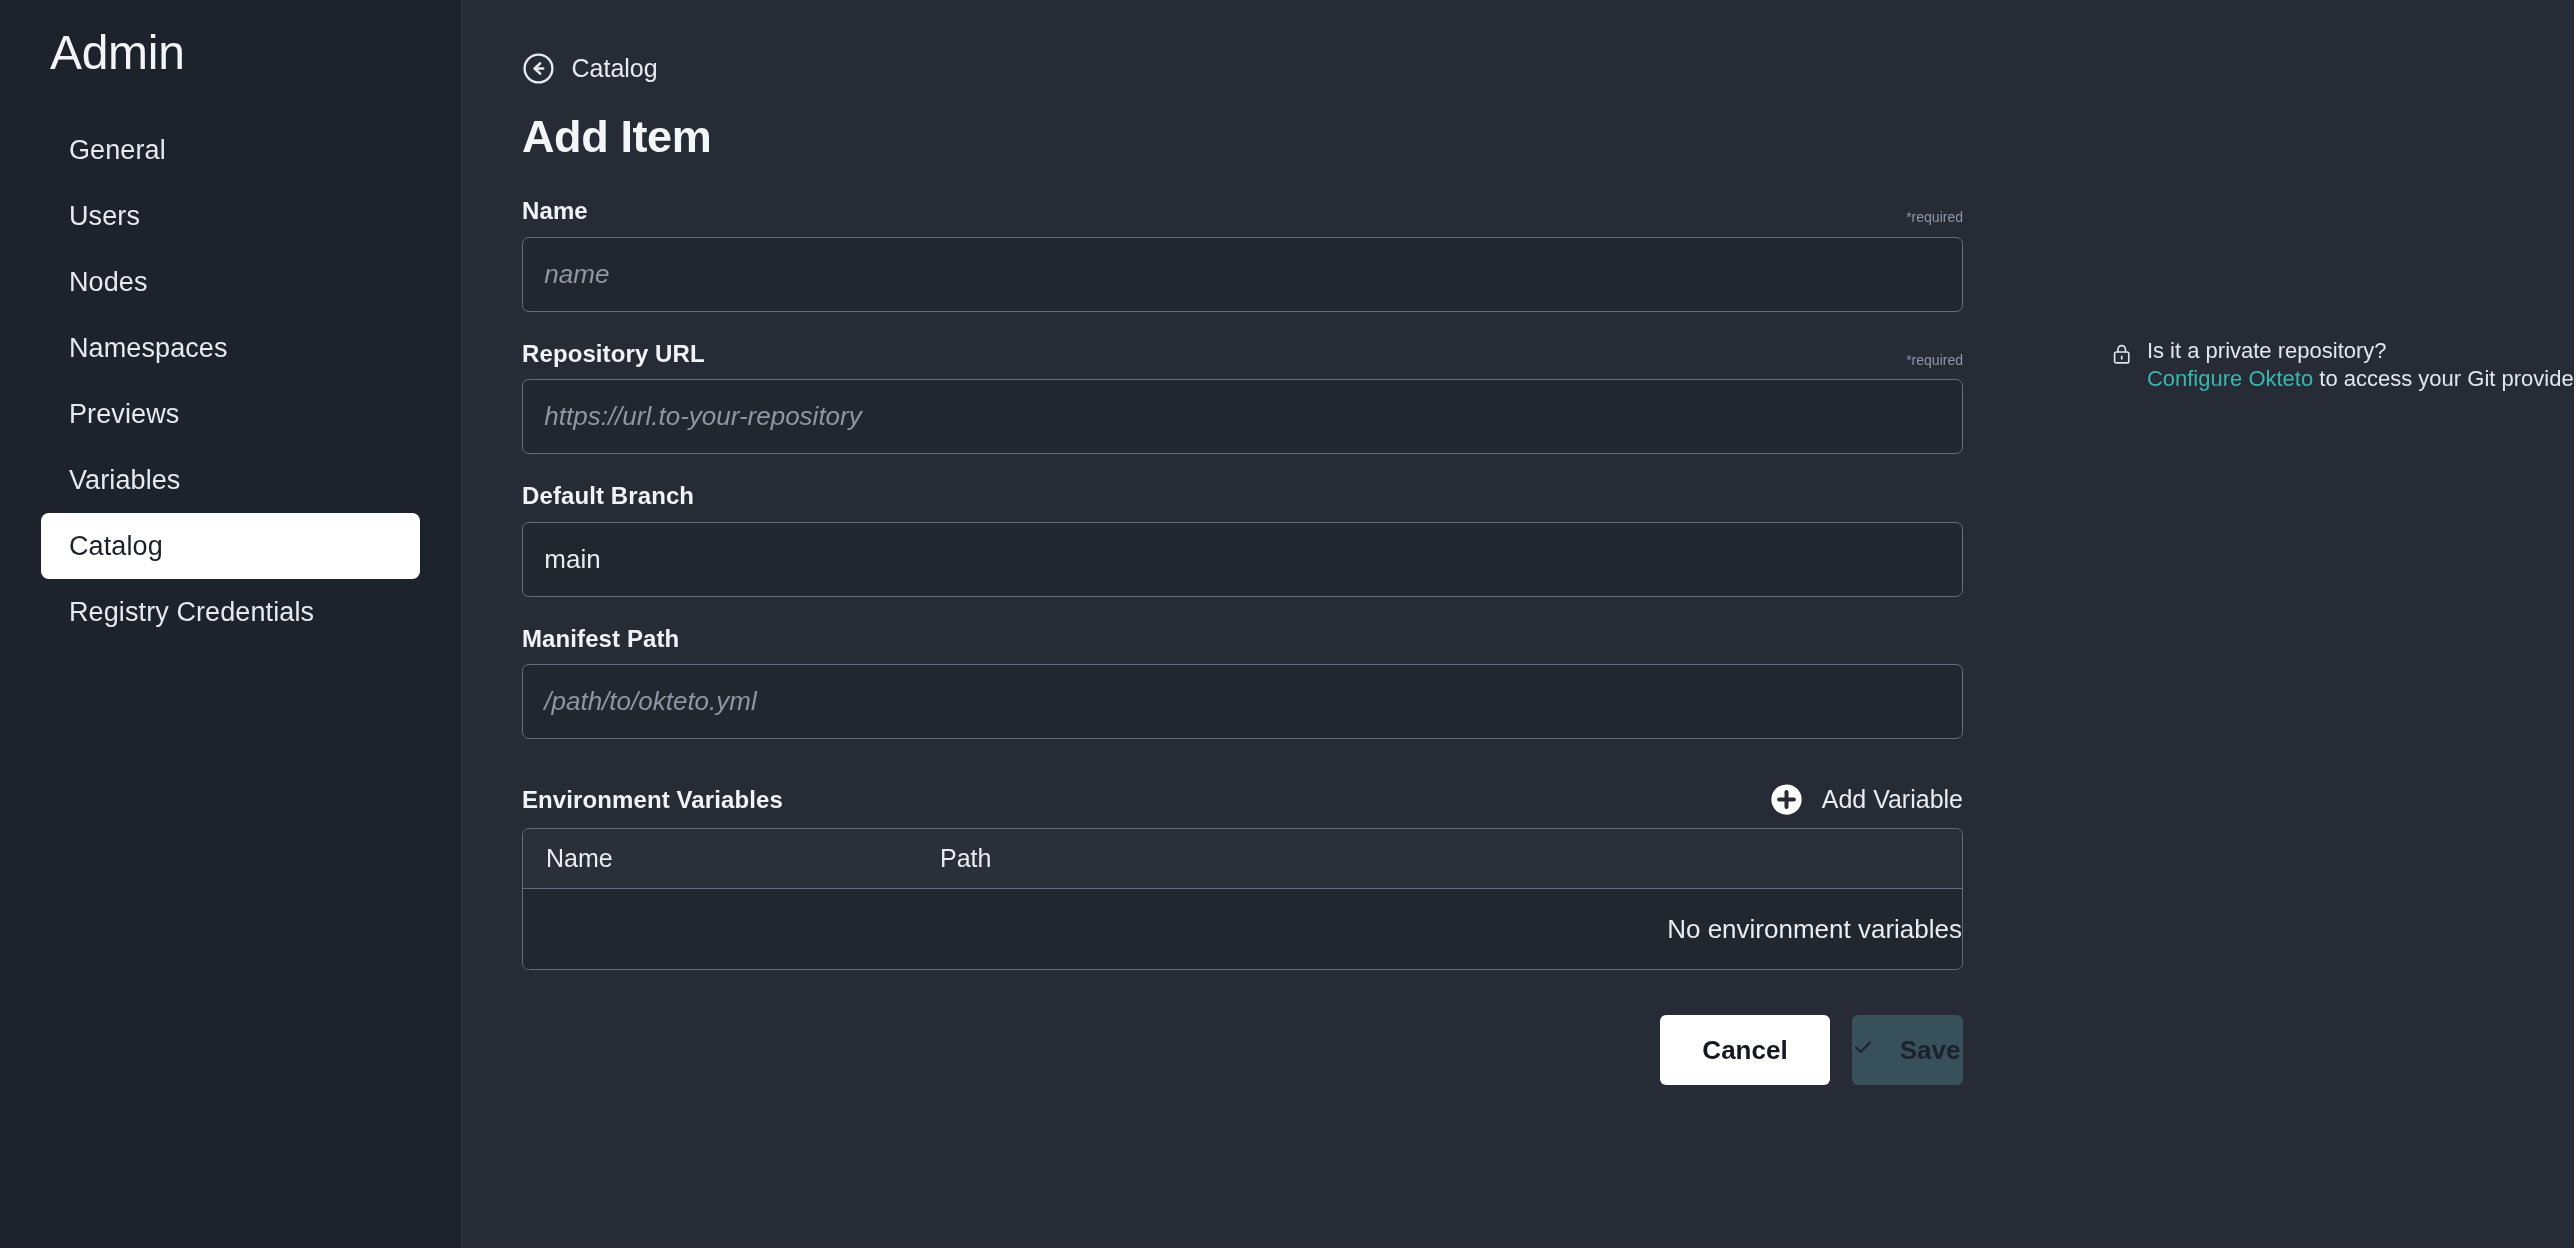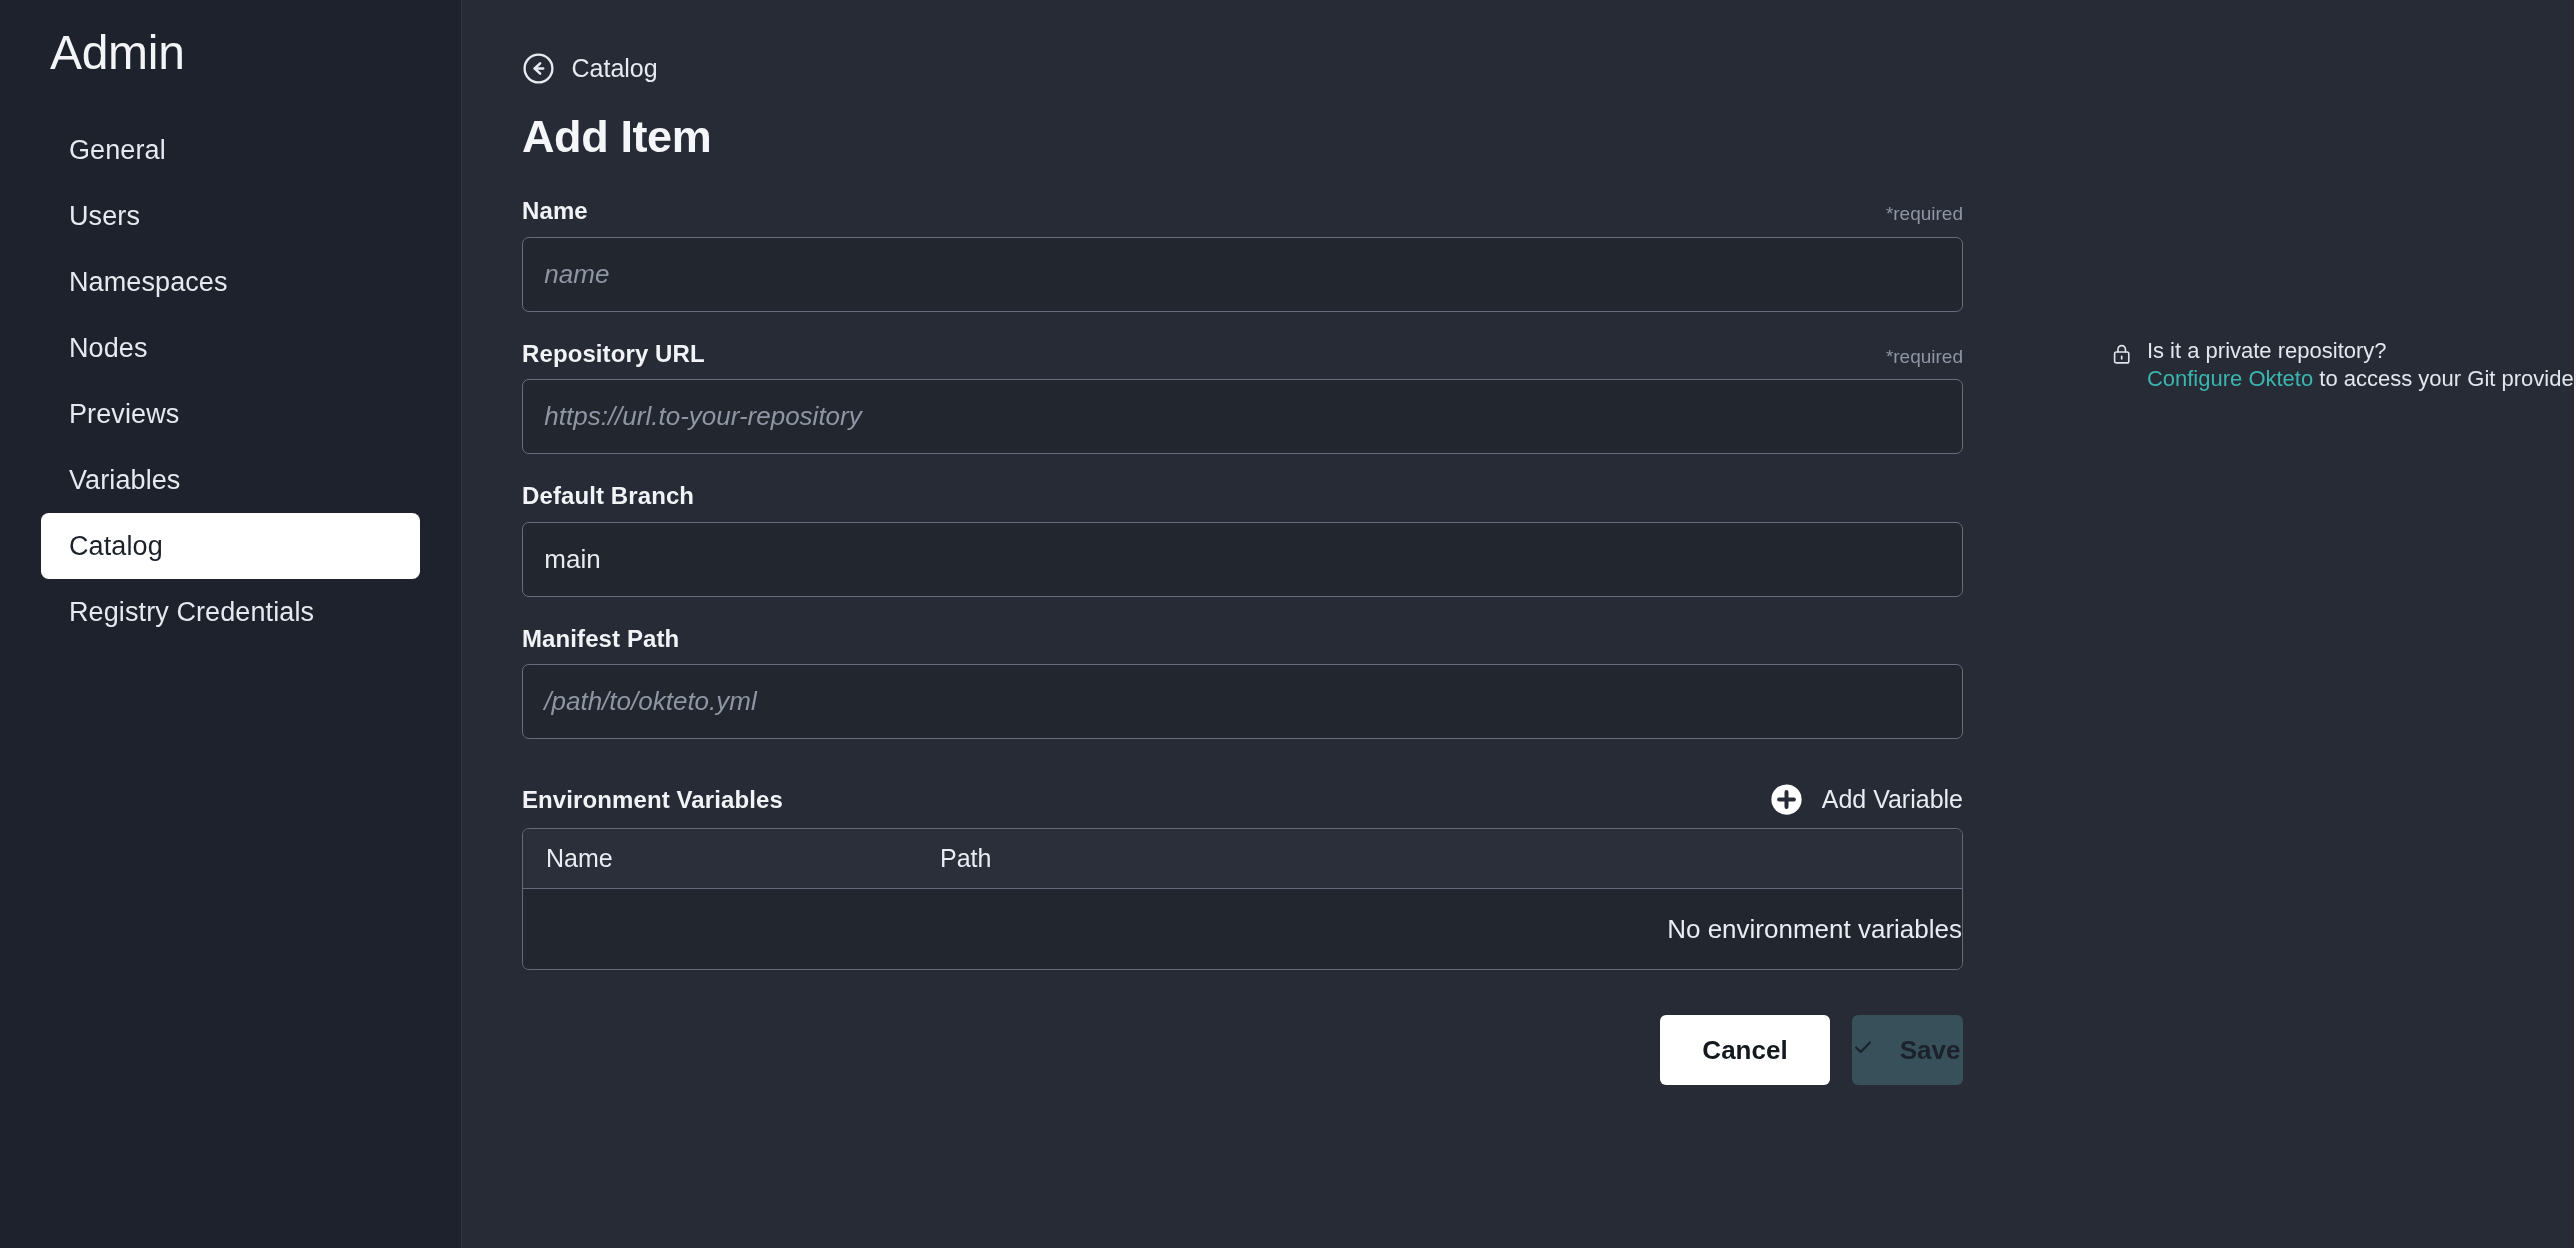--- a/index.html
+++ b/index.html
@@ -113,21 +113,21 @@
     margin-bottom: 11.6px;
     height: 29px;
   }
   .field-label {
     font-size: 24px;
     font-weight: 700;
     color: #f1f3f7;
     letter-spacing: 0.1px;
   }
   .field-required {
-    font-size: 19px;
+    font-size: 14px;
     color: #8e96a5;
     font-weight: 400;
     text-align: right;
   }
 
   .input-box {
     width: 1441px;
     height: 75px;
     background: #22262f;
     border: 1.9px solid #666e7e;
@@ -272,24 +272,24 @@
   <aside class="sidebar">
     <div class="sidebar-title">Admin</div>
     <ul class="nav-list">
       <li class="nav-item">
         <span class="nav-label">General</span>
       </li>
       <li class="nav-item">
         <span class="nav-label">Users</span>
       </li>
       <li class="nav-item">
+        <span class="nav-label">Nodes</span>
+      </li>
+      <li class="nav-item">
         <span class="nav-label">Namespaces</span>
-      </li>
-      <li class="nav-item">
-        <span class="nav-label">Nodes</span>
       </li>
       <li class="nav-item">
         <span class="nav-label">Previews</span>
       </li>
       <li class="nav-item">
         <span class="nav-label">Variables</span>
       </li>
       <li class="nav-item active">
         <span class="nav-label">Catalog</span>
       </li>

